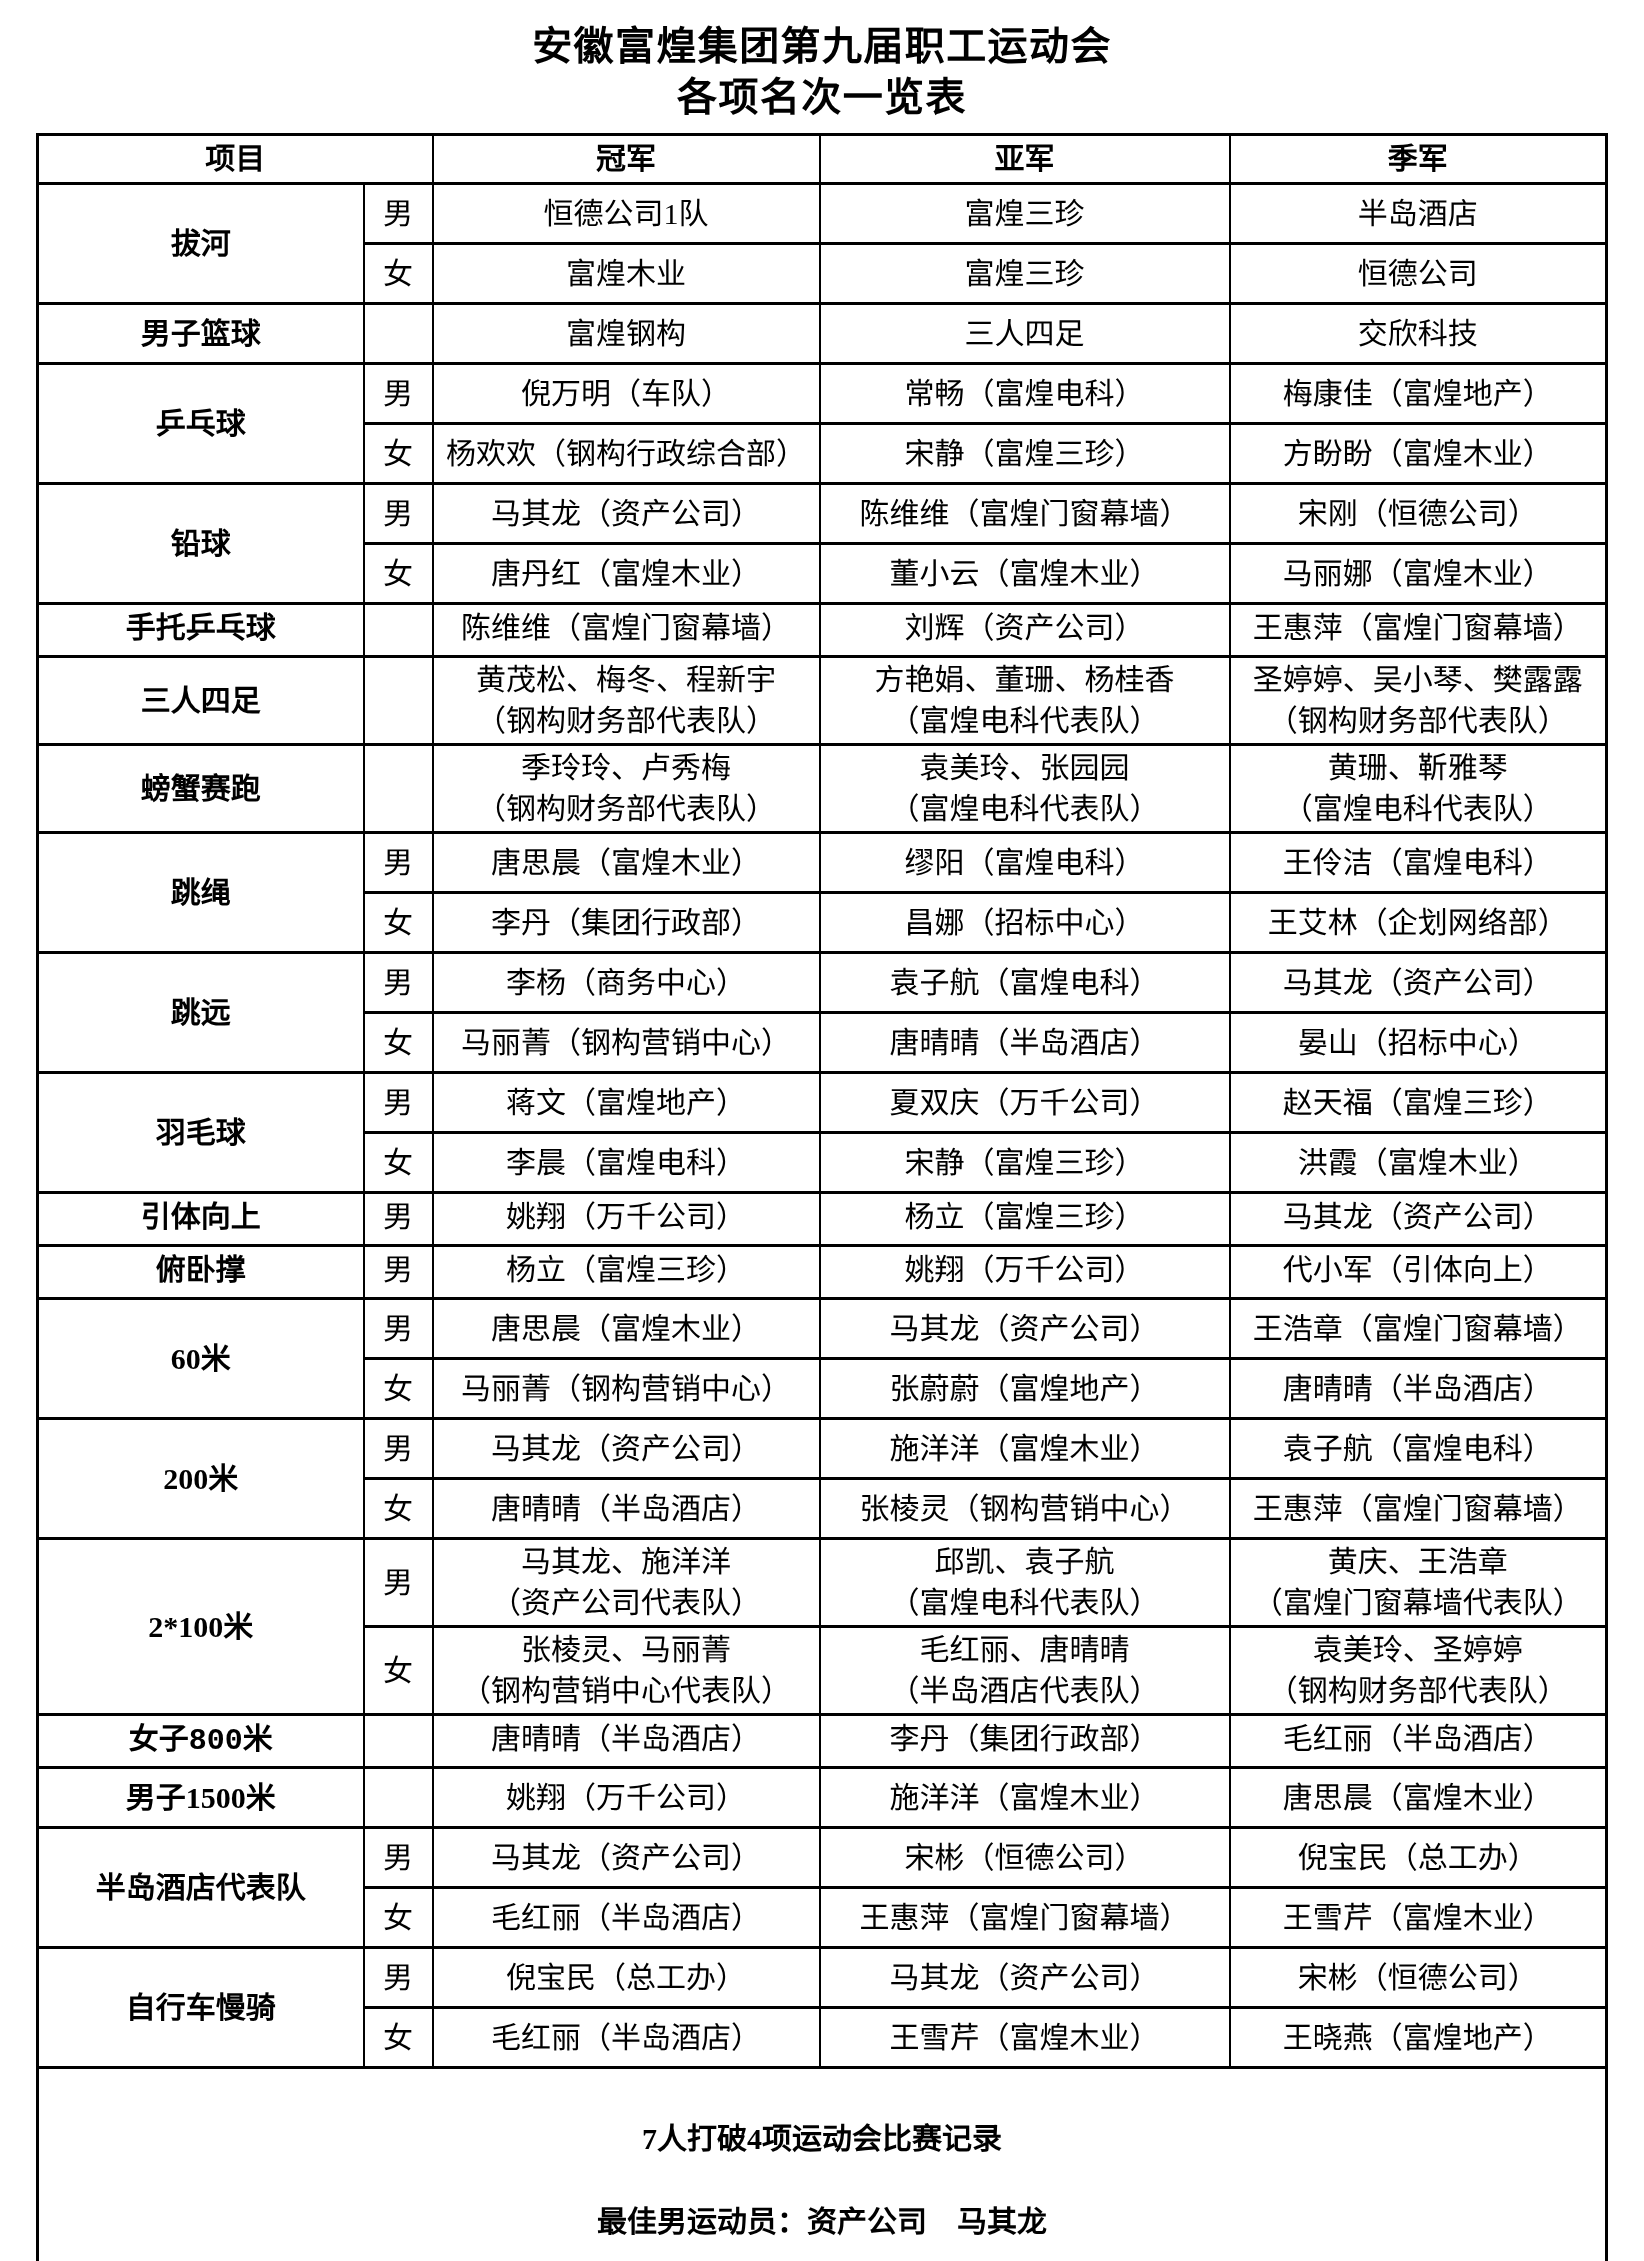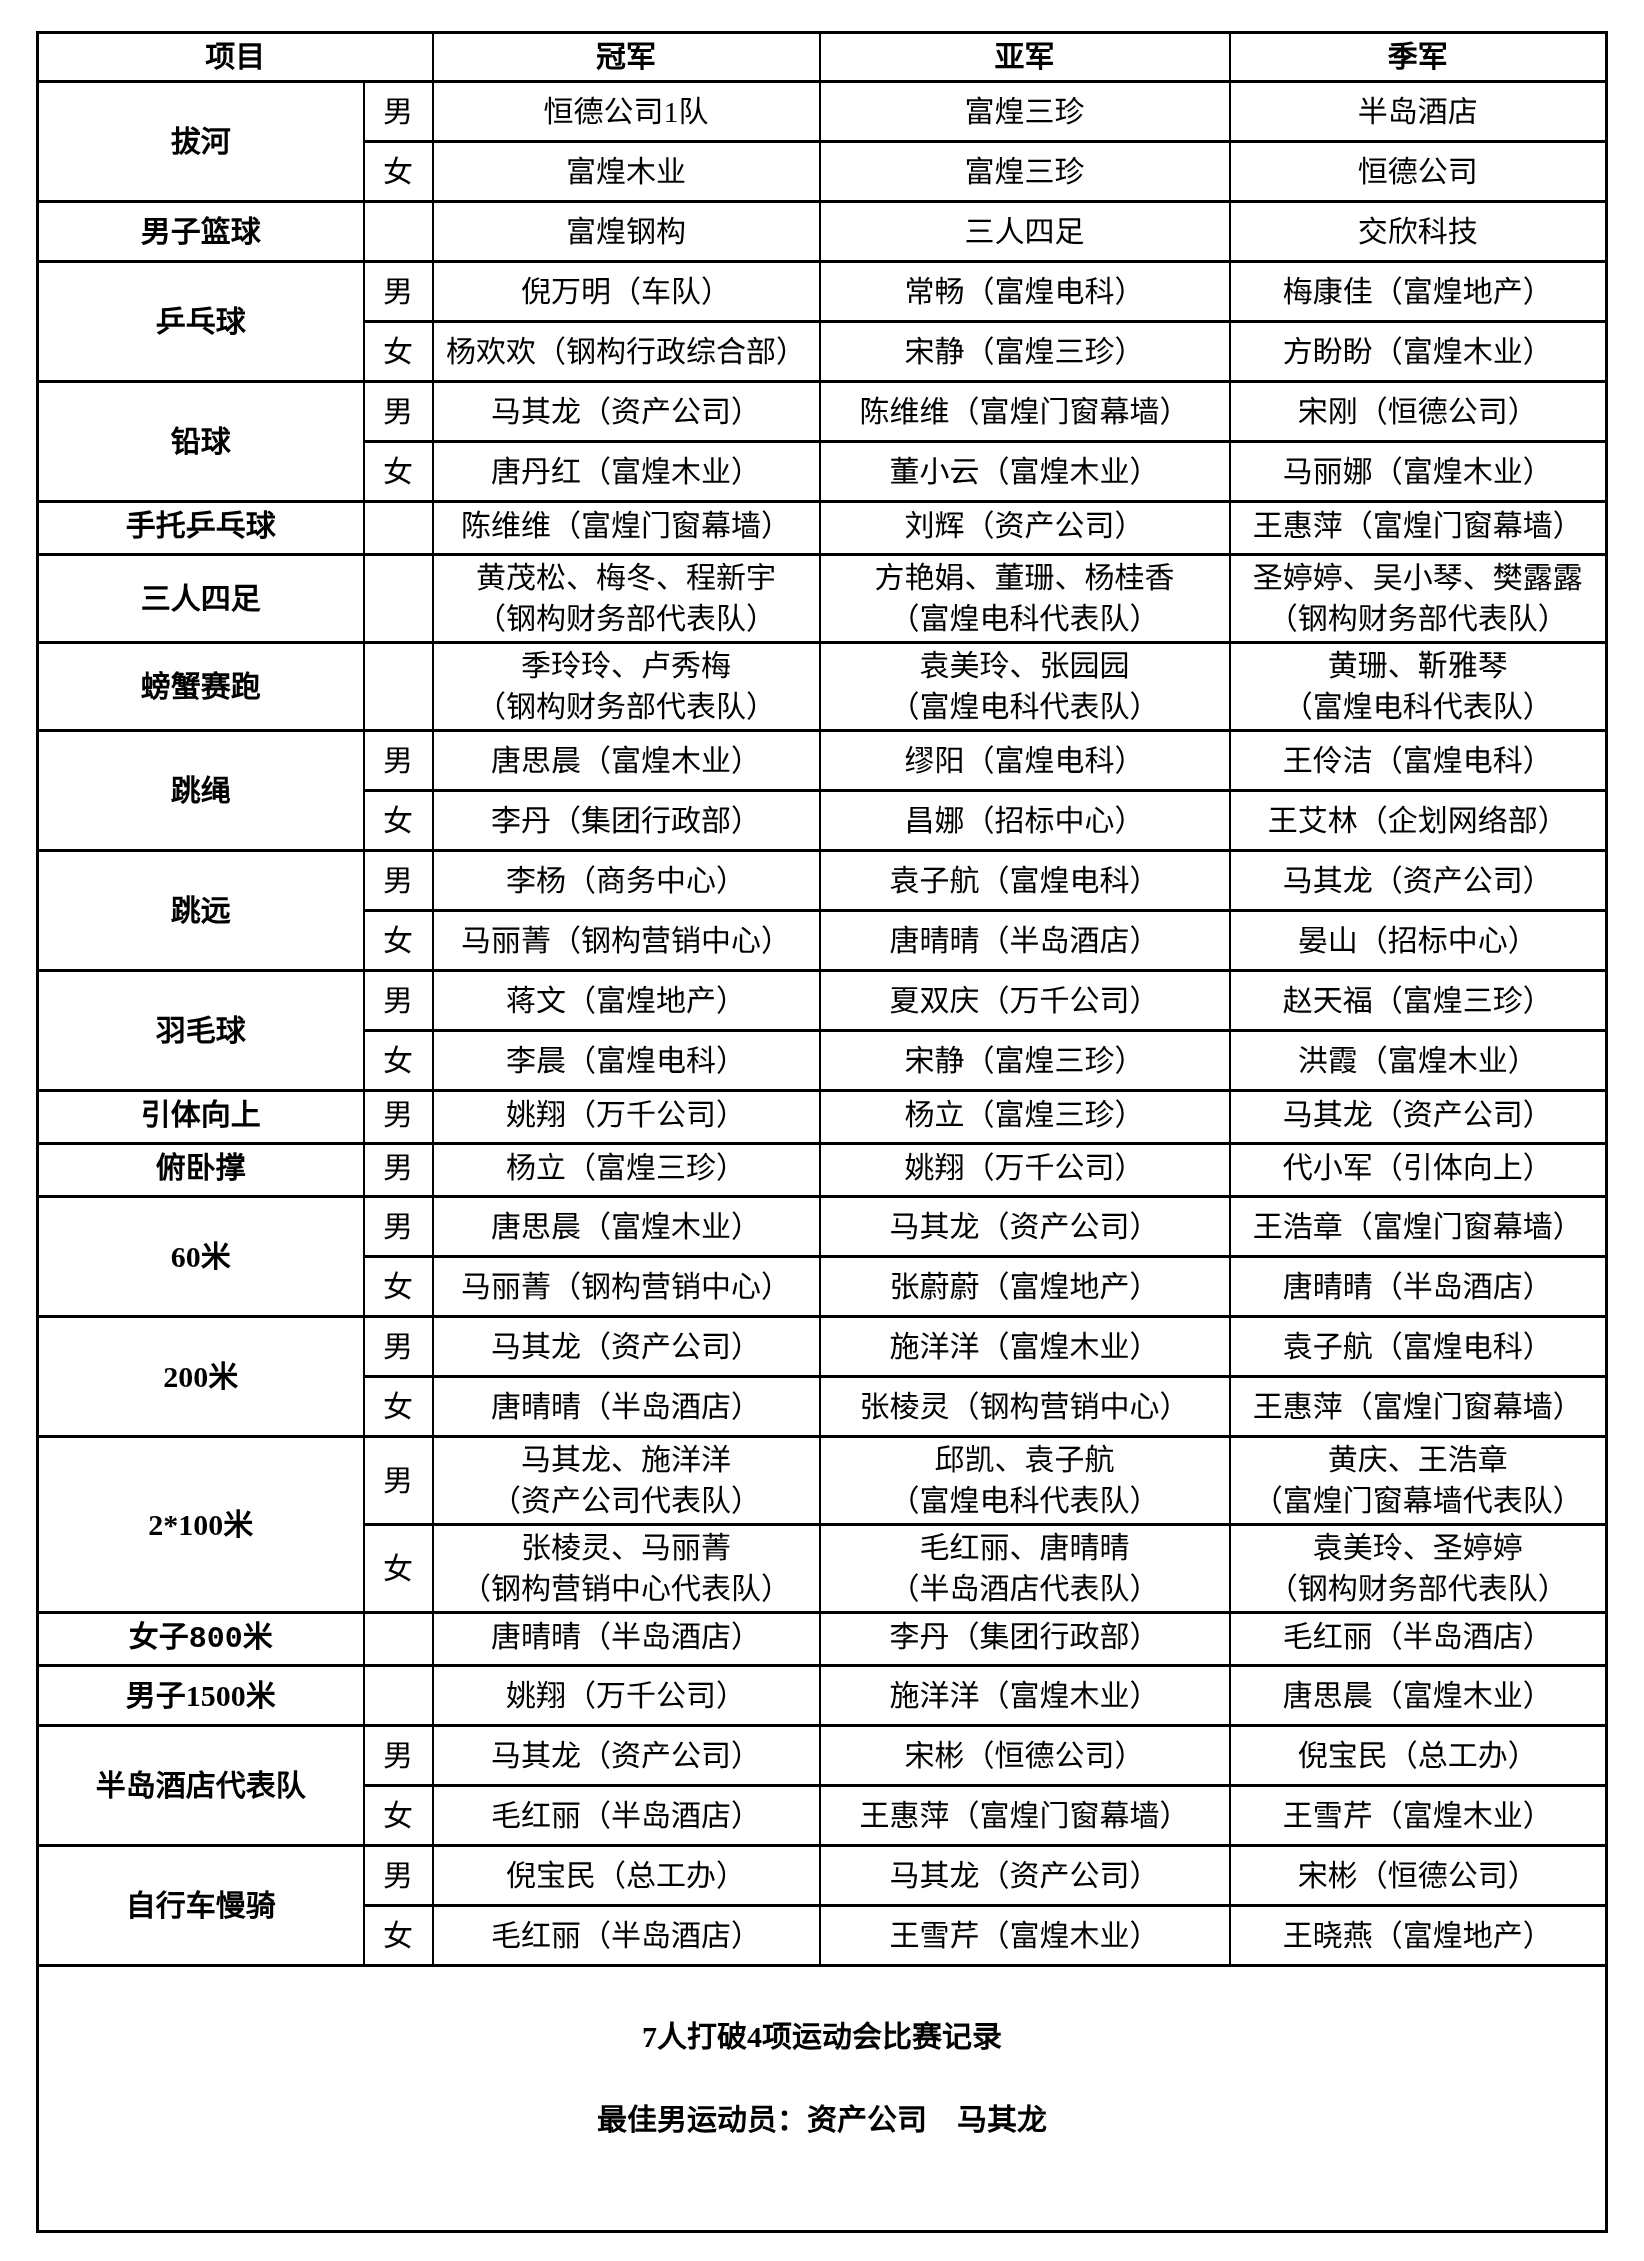--- a/index.html
+++ b/index.html
@@ -46,20 +46,22 @@
   tr.rh-f{height:143px;}
   td.footer-cell{font-weight:bold;padding:7.1px 0;}
   td.footer-cell div{line-height:43px;}
 </style>
 </head>
 <body>
 
 <div class="page">
 
   <div class="title-block">
+    <div class="title">安徽富煌集团第九届职工运动会</div>
+    <div class="title">各项名次一览表</div>
   </div>
 
   <table class="results">
     <colgroup>
       <col style="width:326px">
       <col style="width:69px">
       <col style="width:387px">
       <col style="width:410px">
       <col style="width:377px">
     </colgroup>

